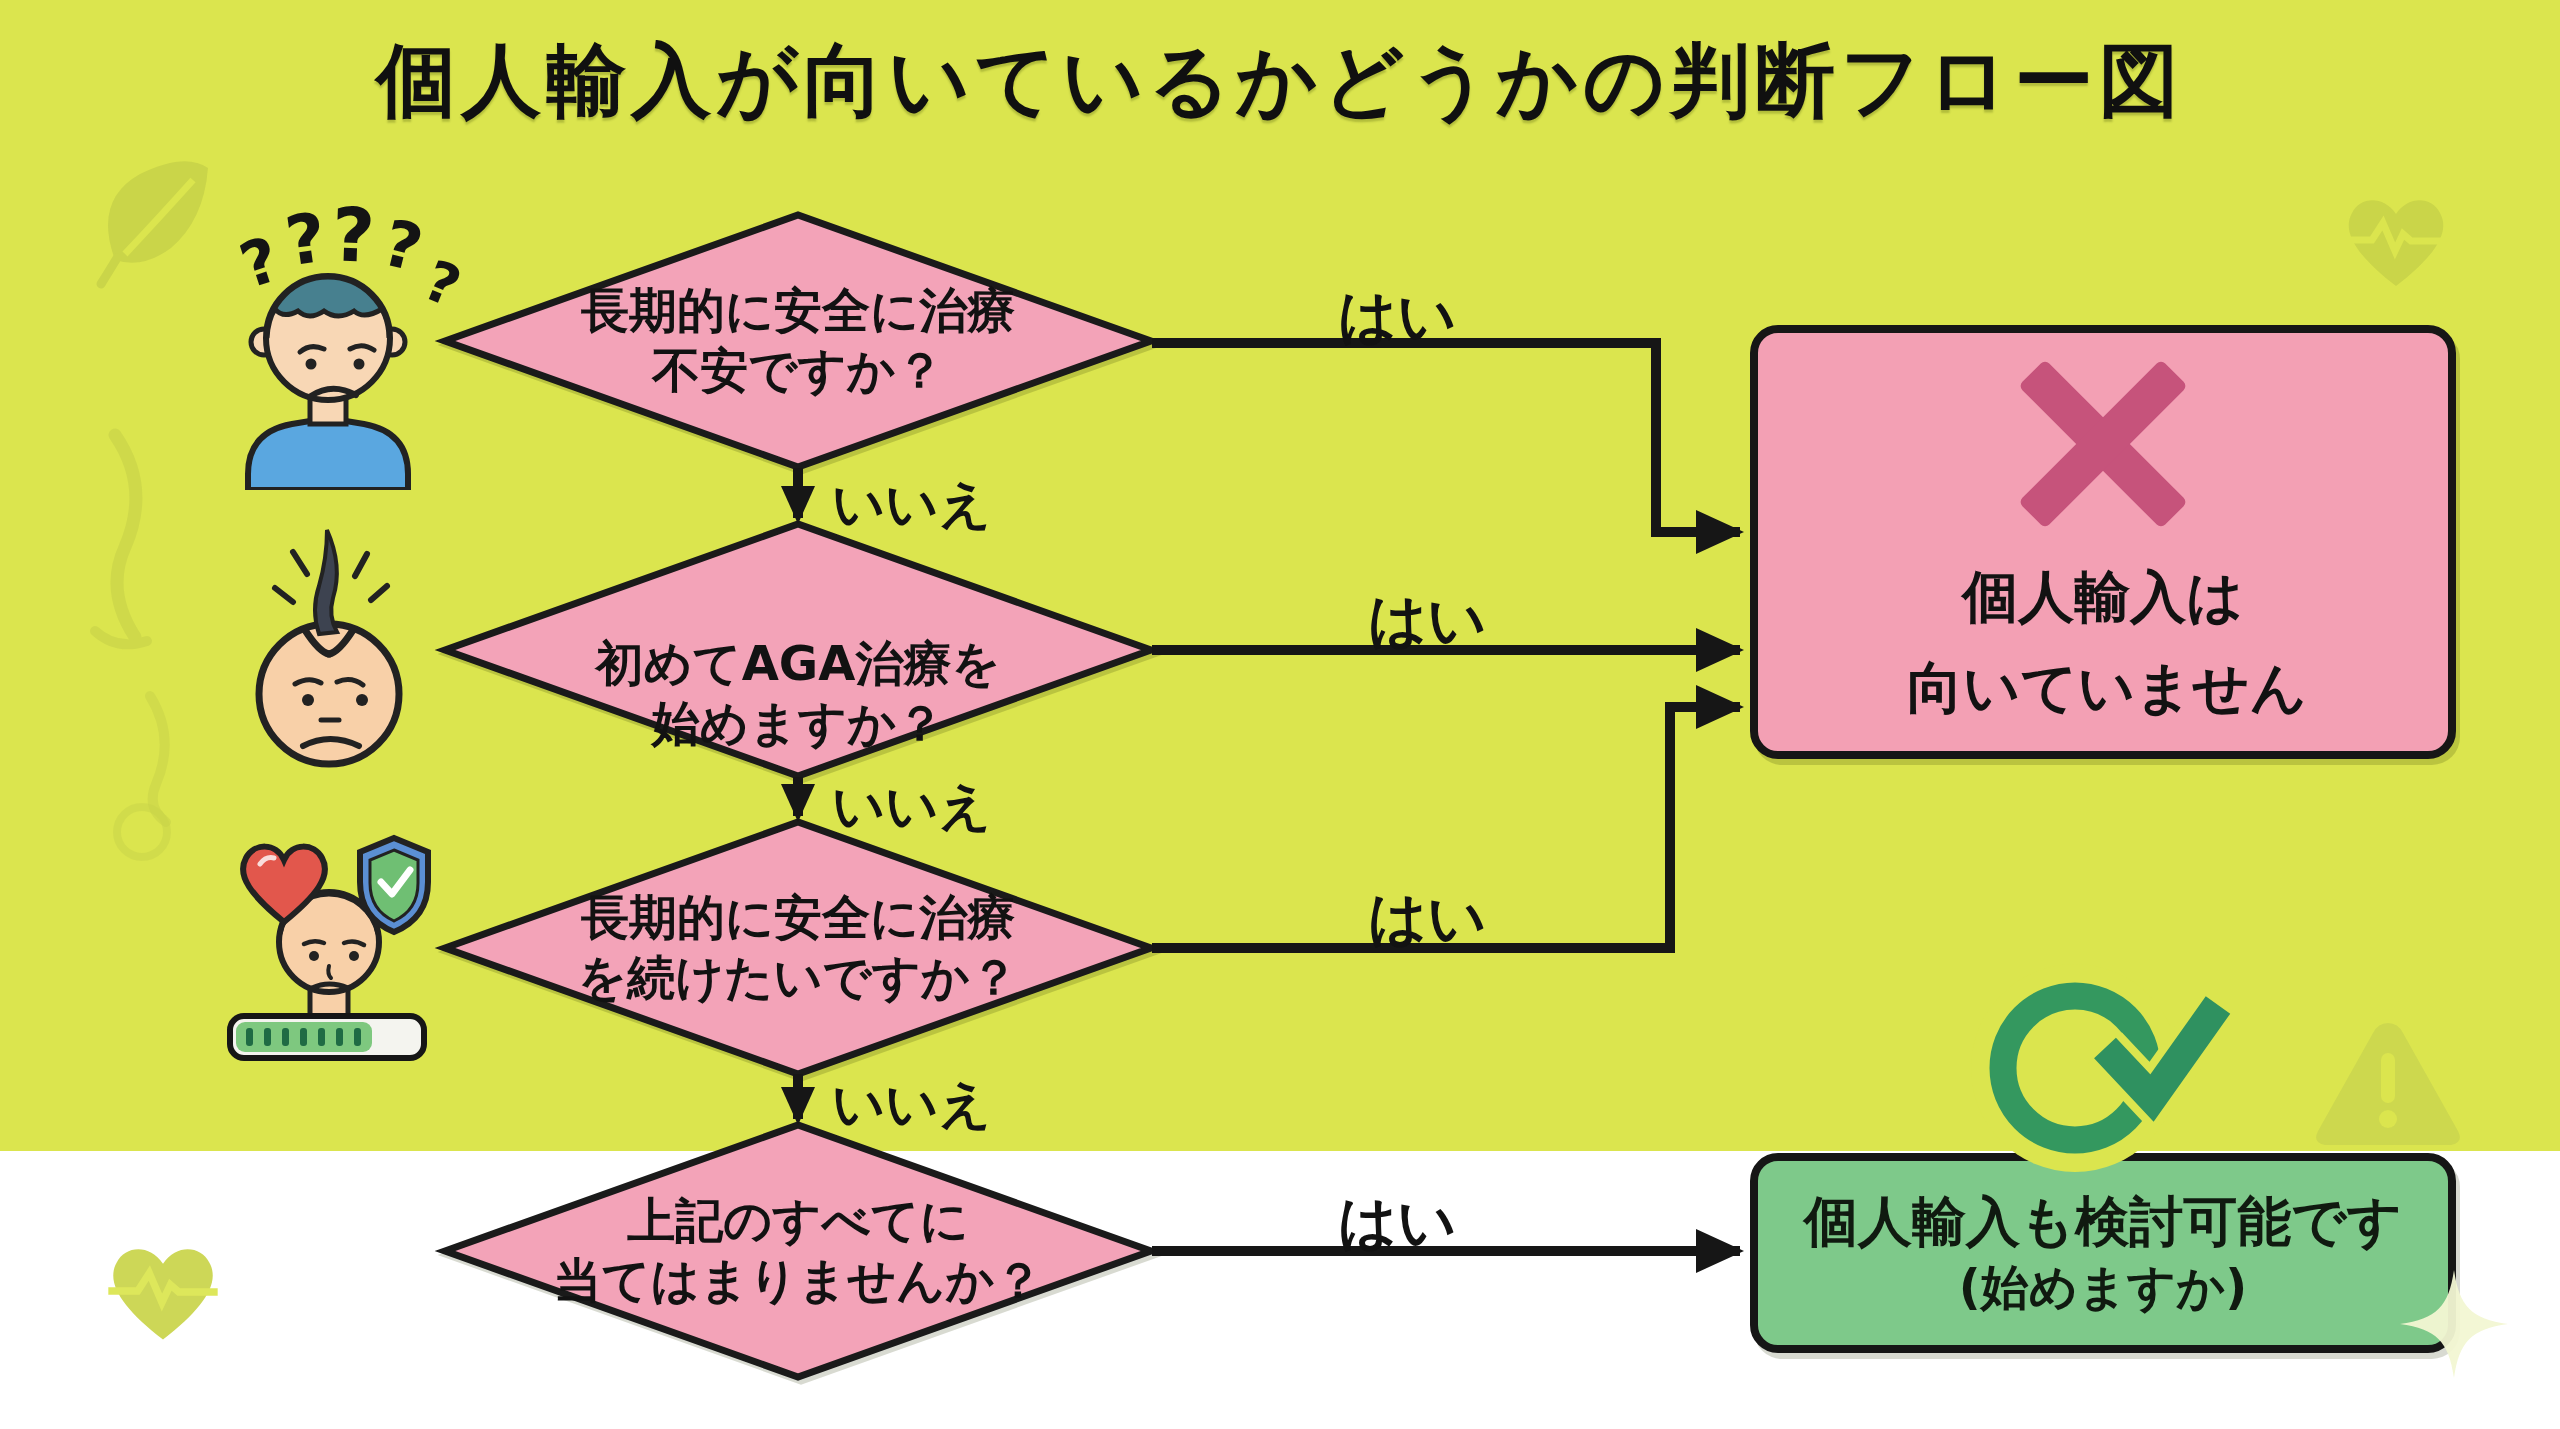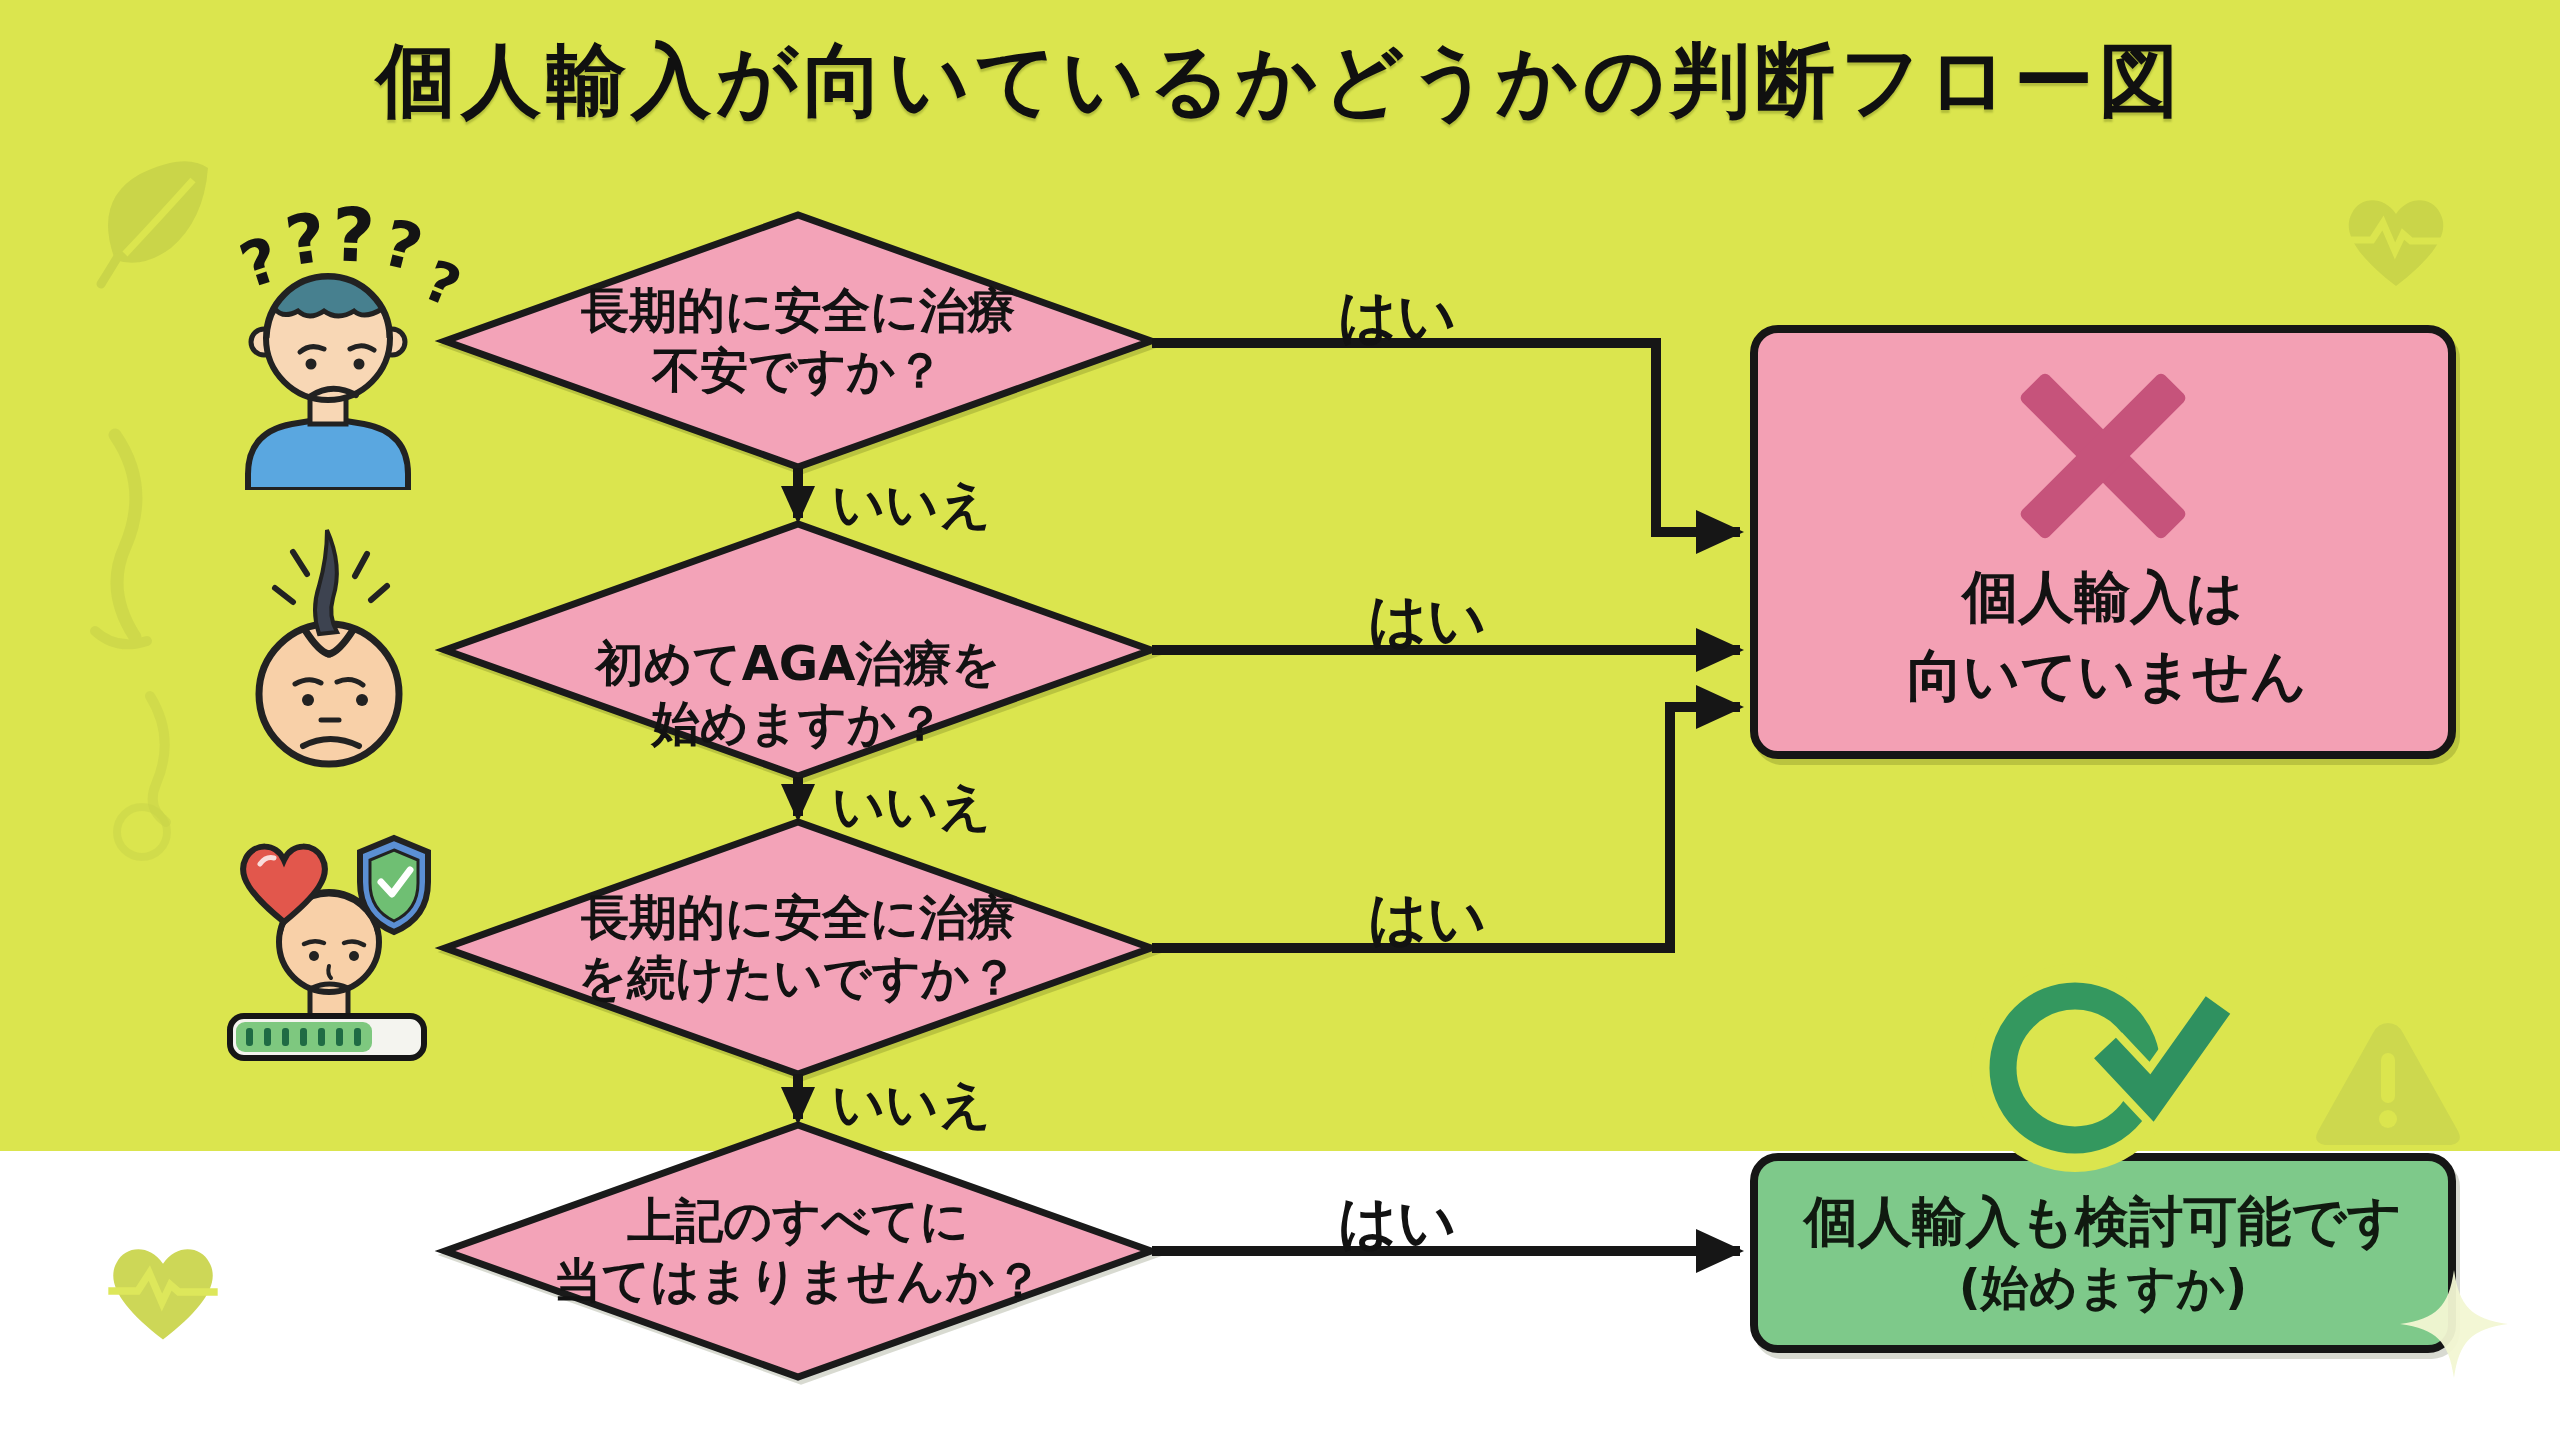--- a/index.html
+++ b/index.html
@@ -11,21 +11,21 @@
          letter-spacing:5px;color:#101010;text-shadow:0 3px 2px rgba(60,70,0,.25);}
   svg{display:block;}
   .flowsvg{left:0;top:0;pointer-events:none;}
   .dtext{width:560px;display:flex;flex-direction:column;align-items:center;justify-content:center;
          text-align:center;font-size:48px;font-weight:800;color:#121212;line-height:1.24;}
   .edge-label{font-size:58px;font-weight:800;color:#121212;white-space:nowrap;}
   .no-label{font-size:52px;font-weight:800;color:#121212;white-space:nowrap;}
   .box{box-sizing:border-box;border:8px solid #161616;border-radius:28px;
        display:flex;flex-direction:column;align-items:center;justify-content:center;
        box-shadow:4px 6px 0 rgba(40,50,0,.18);}
-  .reject-box{left:1750px;top:325px;width:706px;height:434px;background:#f3a0b4;gap:20px;}
+  .reject-box{left:1750px;top:325px;width:706px;height:434px;background:#f3a0b4;gap:32px;}
   .accept-box{left:1750px;top:1153px;width:706px;height:200px;background:#7ec98a;gap:4px;z-index:2;}
   .rline{font-size:56px;font-weight:800;color:#121212;line-height:1.3;}
   .aline1{font-size:54px;font-weight:800;color:#101a10;line-height:1.2;}
   .aline2{font-size:48px;font-weight:800;color:#101a10;line-height:1.2;}
   .xmark{position:relative;width:170px;height:170px;}
   .xmark span{position:absolute;left:-16px;top:66px;width:202px;height:38px;background:#c6537b;
               border-radius:6px;}
   .xmark span:first-child{transform:rotate(45deg);}
   .xmark span:last-child{transform:rotate(-45deg);}
   .qm{position:absolute;font-weight:900;color:#141414;line-height:1;}

